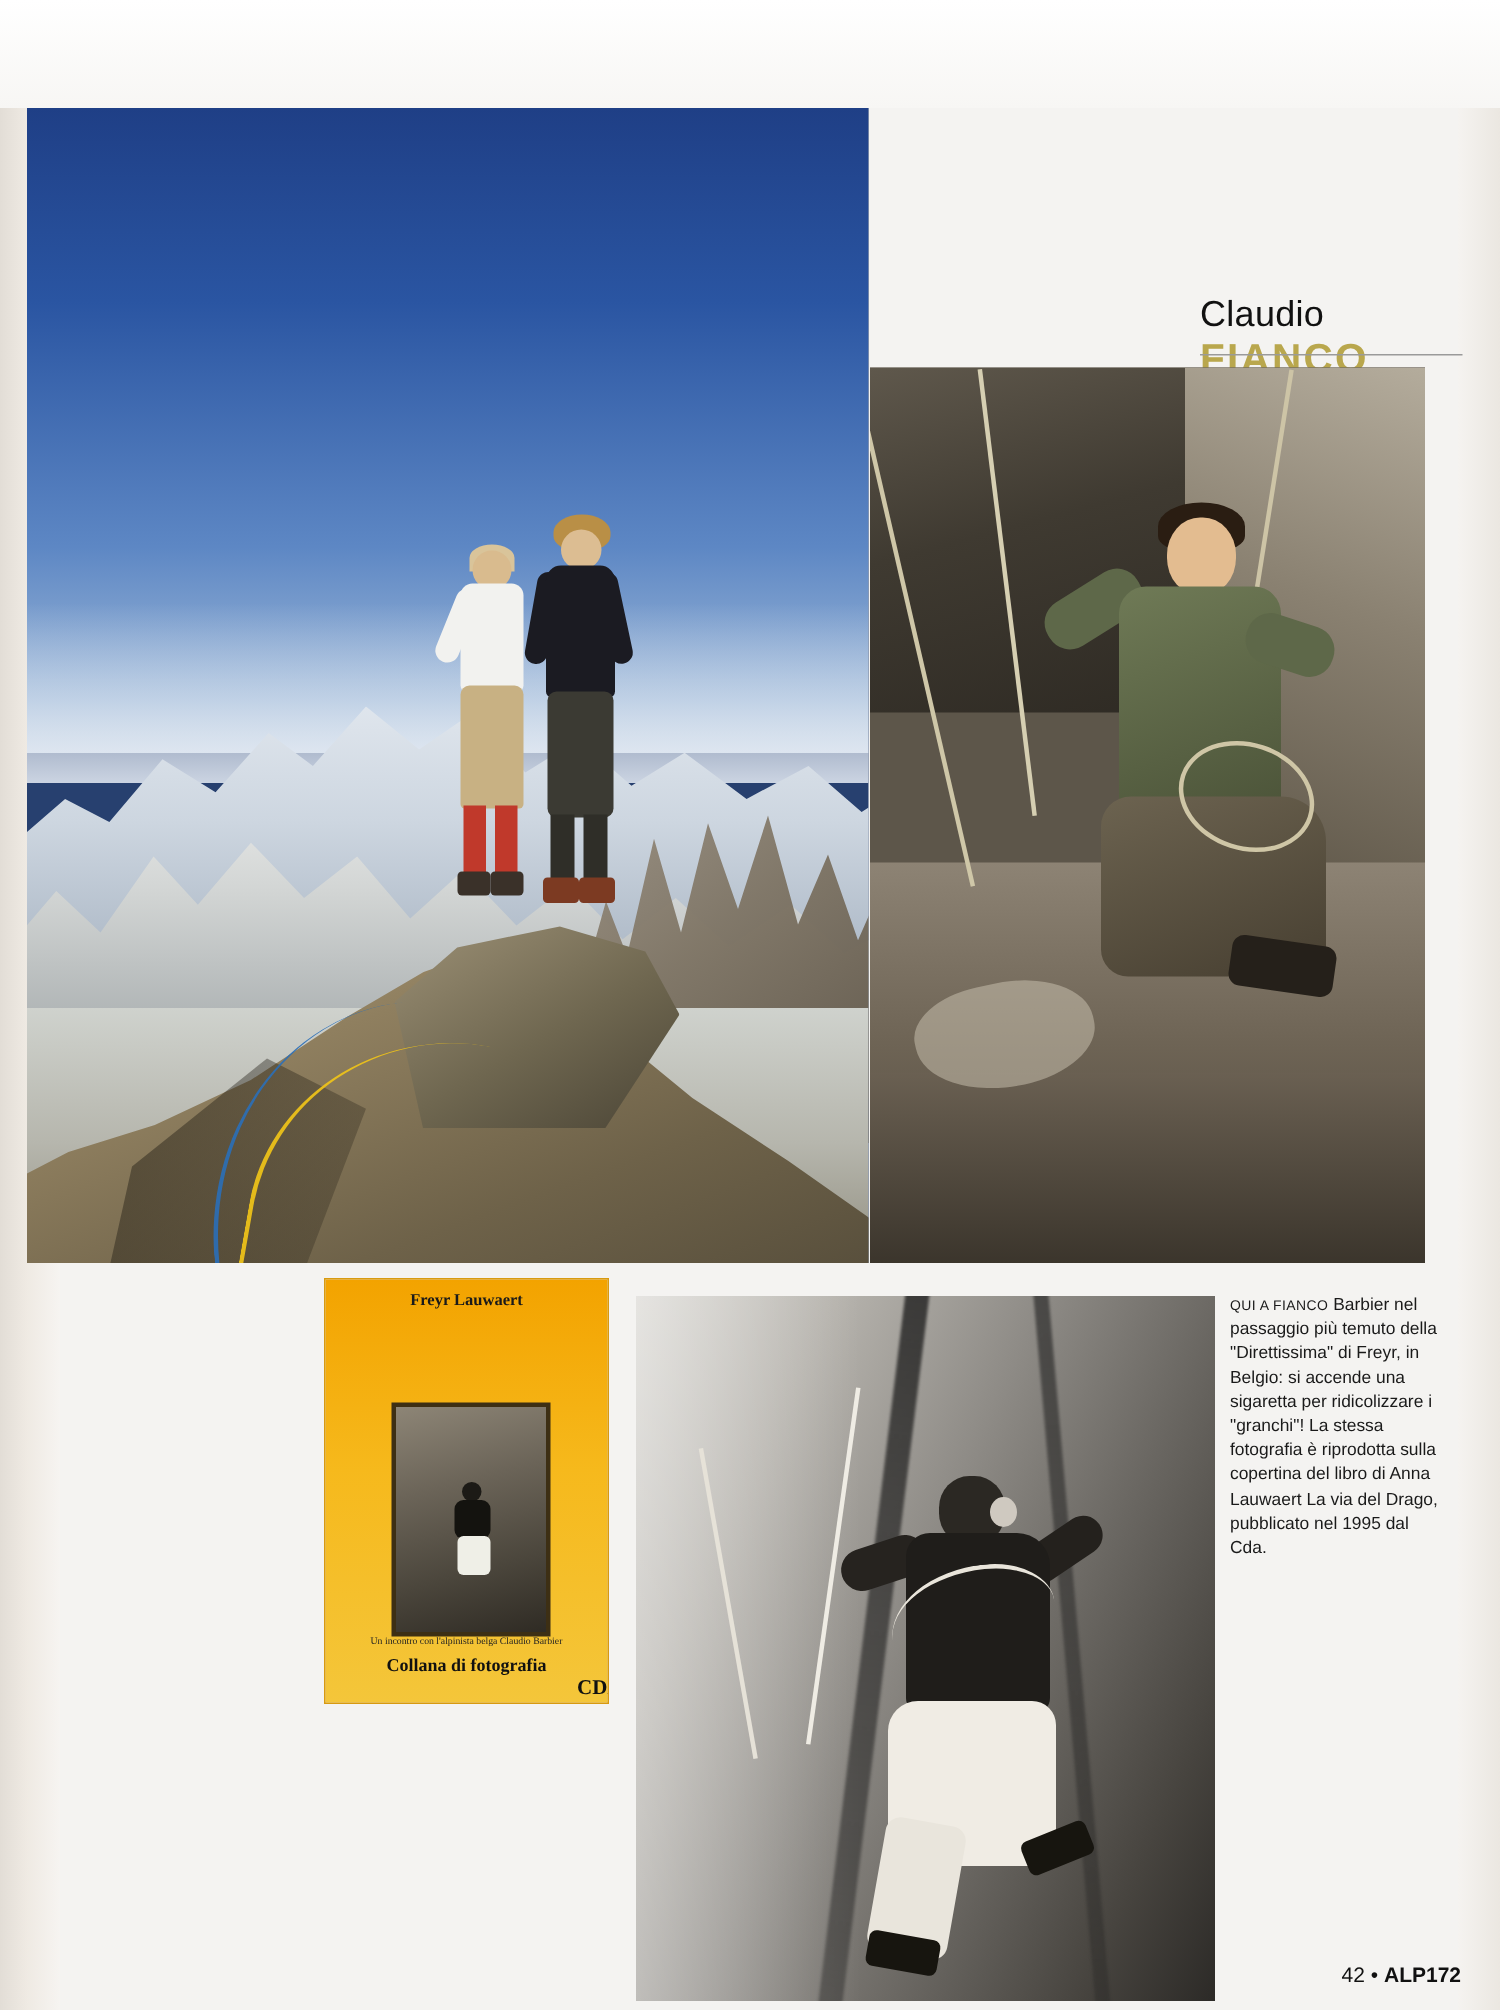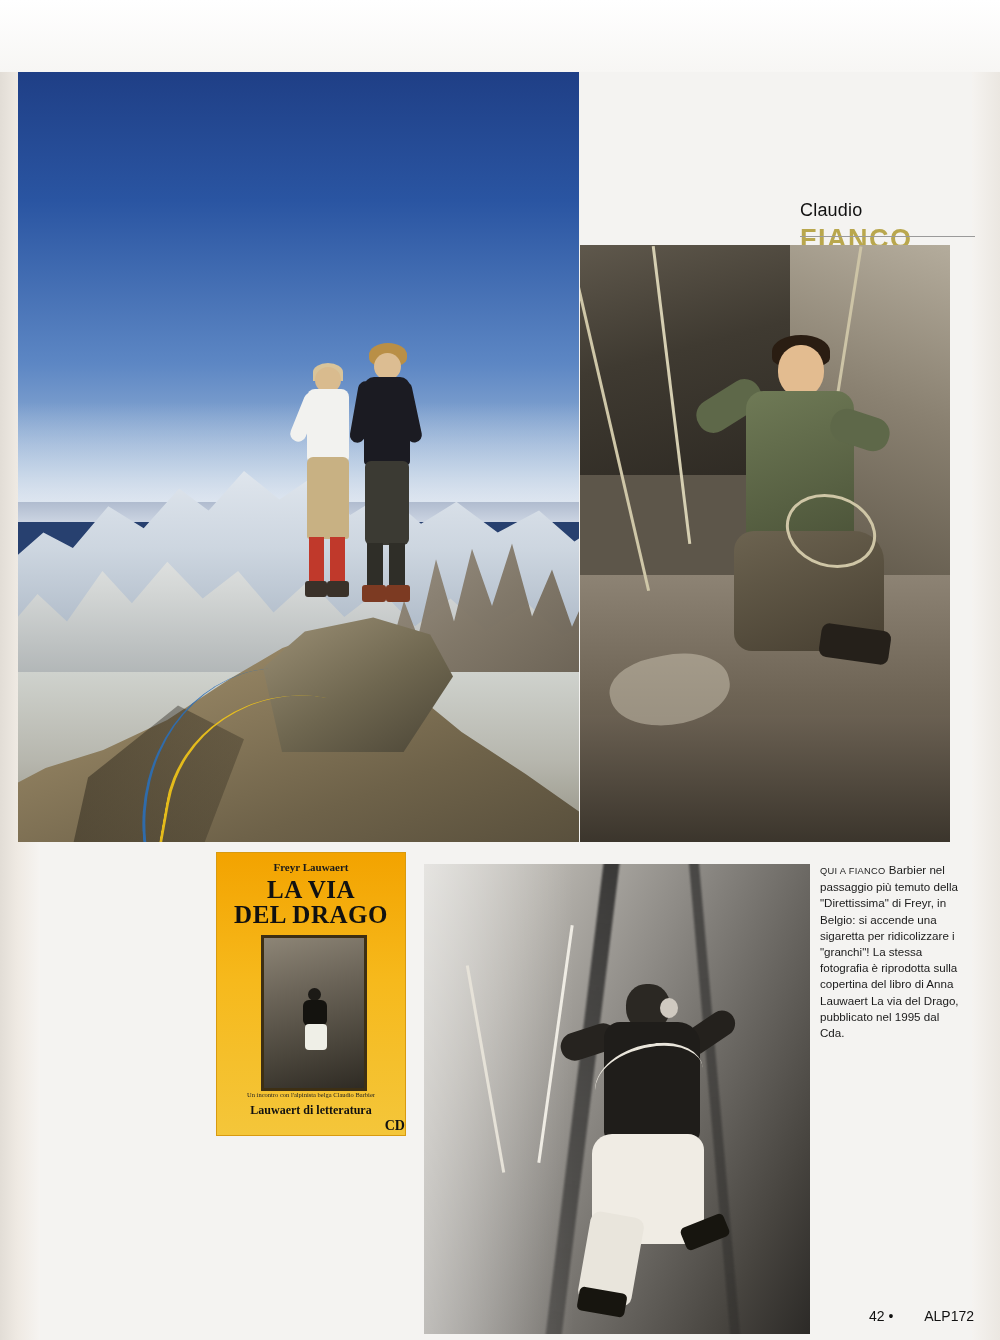--- a/index.html
+++ b/index.html
@@ -250,21 +250,21 @@
   .freyr-rope { position:absolute; left:130px; top:60px; width:3px; height:240px; background:#efece4; transform:rotate(8deg); }
   .freyr-rope2 { position:absolute; left:60px; top:100px; width:3px; height:210px; background:#e6e2d8; transform:rotate(-10deg); }
   .freyr-rope3 { position:absolute; left:170px; top:180px; width:110px; height:70px; border-top:3px solid #e9e5db; border-radius:60% 40% 0 0; transform:rotate(-6deg); }
 
   
   .headline {
     position:absolute; left:800px; top:196px; width:175px;
   }
   .headline .name-first {
     font-family:"Liberation Sans", sans-serif;
-    font-size:18px; color:#111; line-height:28px; letter-spacing:.2px;
+    font-size:24px; color:#111; line-height:28px; letter-spacing:.2px;
   }
   .headline .name-last {
     font-family:"Liberation Sans", sans-serif;
     font-weight:bold; font-size:27px; line-height:30px;
     color:#b9a74d; letter-spacing:1.5px;
   }
   .headline-rule {
     position:absolute; left:800px; top:236px; width:175px; height:1px; background:#9a9a9a;
   }
 
@@ -277,21 +277,21 @@
   .caption-col p { margin: 0 0 14px 0; }
   .sc { font-size:9.3px; letter-spacing:.3px; }
   .it { }
 
   
   .folio {
     position:absolute; right:26px; bottom:16px;
     font-family:"Liberation Sans", sans-serif;
     font-size:14px; color:#111;
   }
-  .folio b { font-weight:normal;margin-left:27px; }
+  .folio b { font-weight:bold; }
 </style>
 </head>
 <body>
 
 <div class="page">
 
   <div class="gutter-left"></div>
   <div class="gutter-right"></div>
   <div class="paper-top"></div>
 
@@ -354,33 +354,29 @@
       <div class="torso"></div>
       <div class="armR"></div>
       <div class="legs"></div>
       <div class="bootL"></div>
     </div>
     <div class="belay-rope-coil"></div>
   </div>
 
   <div class="book">
     <div class="author">Freyr Lauwaert</div>
-    <div class="title">
-      <span>LA VIA</span><br>
-      <span>DEL DRAGO</span>
-    </div>
     <div class="cover-photo">
       <div class="climber">
         <div class="h"></div>
         <div class="t"></div>
         <div class="l"></div>
       </div>
     </div>
     <div class="caption">Un incontro con l'alpinista belga Claudio Barbier</div>
-    <div class="collana">Lauwaert di letteratura</div>
+    <div class="collana">Collana di fotografia</div>
     <div class="cda">CDA</div>
   </div>
 
   <div class="photo-freyr">
     <div class="freyr-rock"></div>
     <div class="freyr-light"></div>
     <div class="freyr-crack"></div>
     <div class="freyr-crack2"></div>
     <div class="freyr-rope"></div>
     <div class="freyr-rope2"></div>

